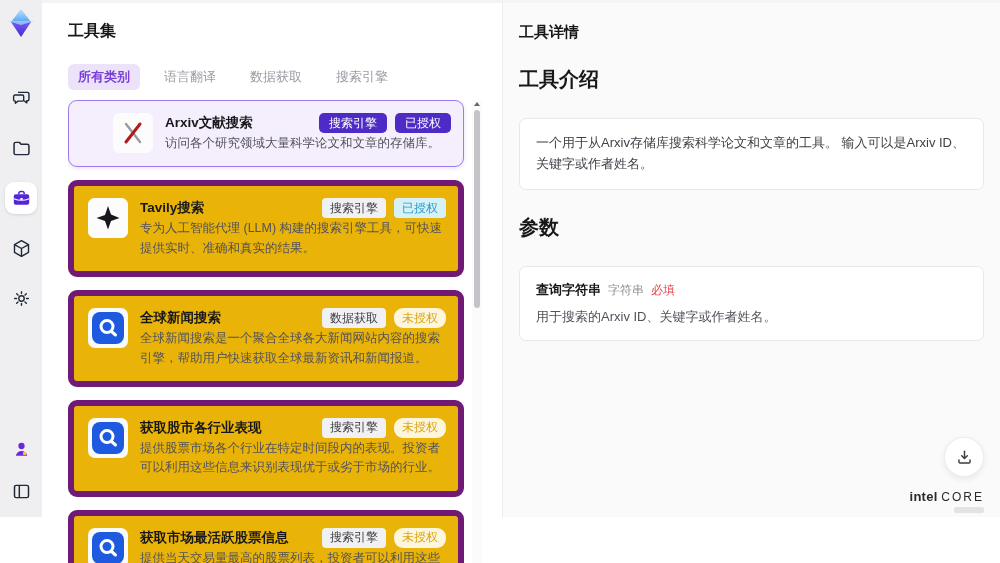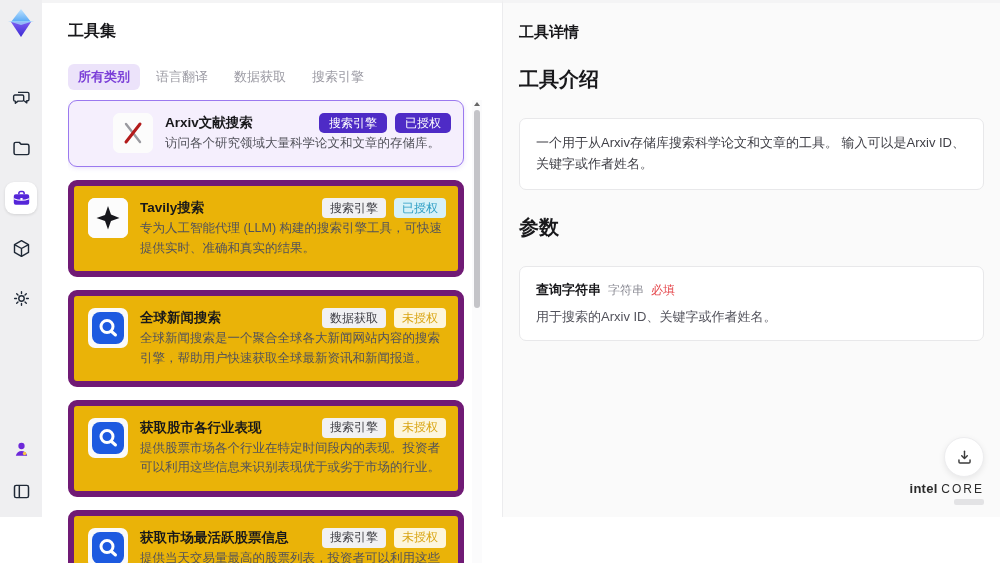--- a/index.html
+++ b/index.html
@@ -15,42 +15,42 @@
   .rail-btn { width:32px; height:32px; display:flex; align-items:center; justify-content:center;
     border-radius:9px; cursor:pointer; }
   .rail-btn svg { width:21px; height:21px; }
   .rail-btn.active { background:#fff; box-shadow:0 1px 3px rgba(0,0,0,.12); }
   .rail-bottom { margin-top:auto; display:flex; flex-direction:column; align-items:center; gap:10px; }
 
   
   .left-panel { width:460px; flex-shrink:0; padding:16px 20px 0 26px; position:relative;
     border-top:3px solid #f4f4f5; }
   .panel-title { font-size:16px; font-weight:700; color:#18181b; margin-top:2px; }
-  .tabs { display:flex; gap:6px; margin-top:22px; margin-bottom:10px; align-items:center; }
+  .tabs { display:flex; gap:14px; margin-top:22px; margin-bottom:10px; align-items:center; }
   .tab { font-size:13px; color:#9b9aa3; padding:4px 10px; border-radius:6px; cursor:pointer; white-space:nowrap; }
   .tab.active { background:#ece3fa; color:#7b3fd8; font-weight:600; }
 
   .list-wrap { position:relative; height:474px; }
   .tool-list { height:100%; overflow:hidden; padding-right:18px; }
   .card { display:flex; gap:12px; border:6px solid #701a75; border-radius:9px;
     padding:12px 12px 13px 14px; margin-bottom:13px; background:#eab308; cursor:pointer; }
   .card.selected { background:#f5effd; border:1.5px solid #9b79ef;
     box-shadow:0 1px 5px rgba(120,80,230,.18);padding-left:44px; }
   .tool-icon { width:40px; height:40px; border-radius:7px; flex-shrink:0; background:#fafafa;
     display:flex; align-items:center; justify-content:center; overflow:hidden; }
   .tool-icon svg { width:40px; height:40px; }
   .card-body { flex:1; min-width:0; }
   .card-top { display:flex; align-items:flex-start; }
   .tool-name { font-size:13.5px; font-weight:700; color:#18181b; padding-top:1px; }
   .badges { margin-left:auto; display:flex; gap:8px; padding-left:10px; }
   .badge { font-size:12px; padding:2px 8px; border-radius:4px; white-space:nowrap; height:20px;
     display:flex; align-items:center; }
   .badge-cat { background:#f1f1f3; color:#3f3f46; }
   .badge-auth.authorized { background:#d6f1f8; color:#2e9ec4; }
-  .badge-auth.unauthorized { background:#fdf6dd; color:#d9a514; }
+  .badge-auth.unauthorized { background:#fdf6dd; color:#d9a514;border-radius:9px; }
   .card.selected .badge { background:#4e2bc6; color:#fff; padding:3px 10px; border-radius:5px; }
   .tool-desc { font-size:12.5px; color:#52525b; line-height:1.55; margin-top:1px; }
 
   
   .vscroll { position:absolute; top:0; right:0; width:10px; height:100%; background:#fbfbfc; }
   .vscroll .thumb { position:absolute; top:10px; left:2px; width:6px; height:198px;
     background:#c4c4c8; border-radius:3px; cursor:pointer; }
   .vscroll .arrow { position:absolute; left:2px; width:0; height:0;
     border-left:3px solid transparent; border-right:3px solid transparent; }
   .vscroll .arrow.up { top:2px; border-bottom:4px solid #666; }
@@ -66,21 +66,21 @@
   .param-head { display:flex; align-items:baseline; gap:7px; }
   .param-name { font-size:13px; font-weight:700; color:#18181b; }
   .param-type { font-size:12px; color:#8a8a93; }
   .param-required { font-size:12px; color:#e5484d; }
   .param-desc { font-size:13px; color:#52525b; margin-top:9px; }
 
   .fab { position:absolute; right:16px; bottom:40px; width:40px; height:40px; border-radius:50%;
     background:#fff; border:1px solid #ededef; box-shadow:0 2px 6px rgba(0,0,0,.08);
     display:flex; align-items:center; justify-content:center; cursor:pointer; }
   .fab svg { width:19px; height:19px; }
-  .intel-mark { position:absolute; right:16px; bottom:12px; text-align:right; }
+  .intel-mark { position:absolute; right:16px; bottom:4px; text-align:right; }
   .intel-line { font-size:13px; color:#2b2b2b; white-space:nowrap; }
   .intel-word { font-weight:700; letter-spacing:.3px; }
   .core-word { font-weight:400; letter-spacing:2px; font-size:12px; }
   .ultra-mark { width:30px; height:6px; background:#e3e3e5; border-radius:2px; margin:3px 0 0 auto; }
 </style>
 </head>
 <body>
 
 <div class="app">
 

